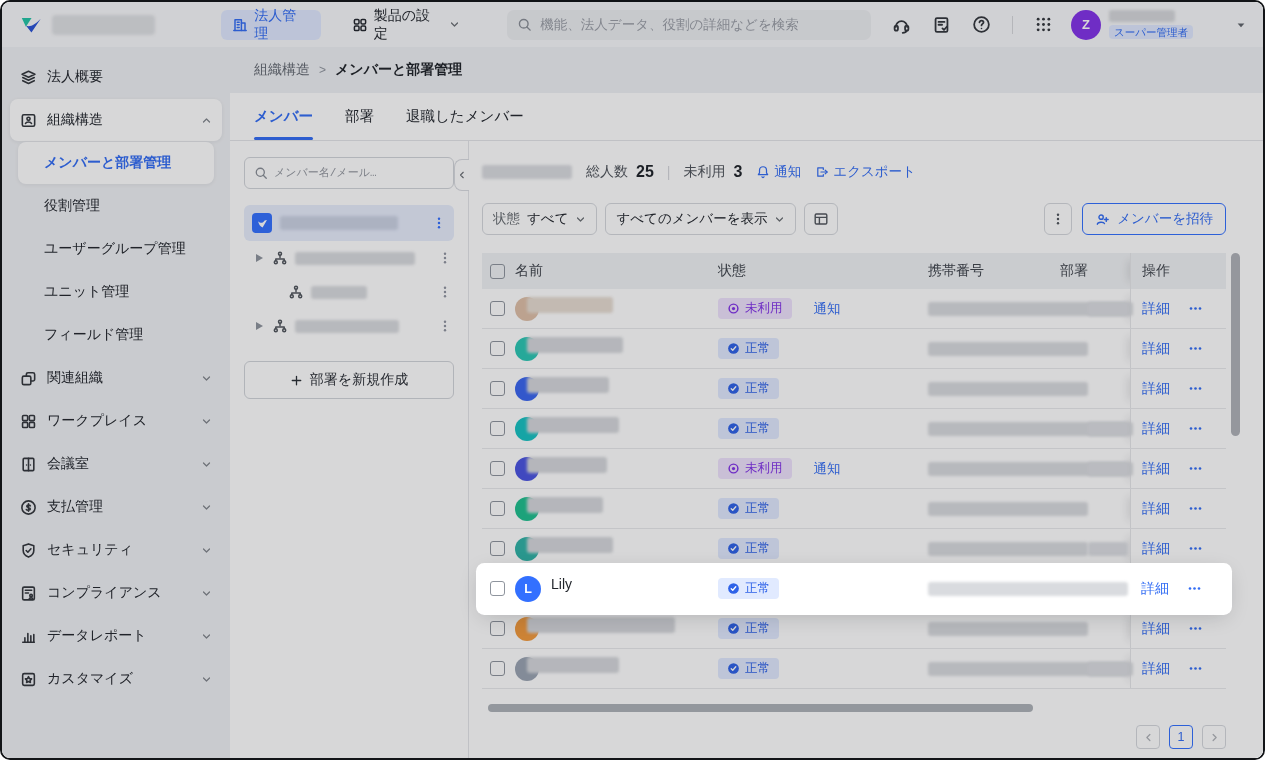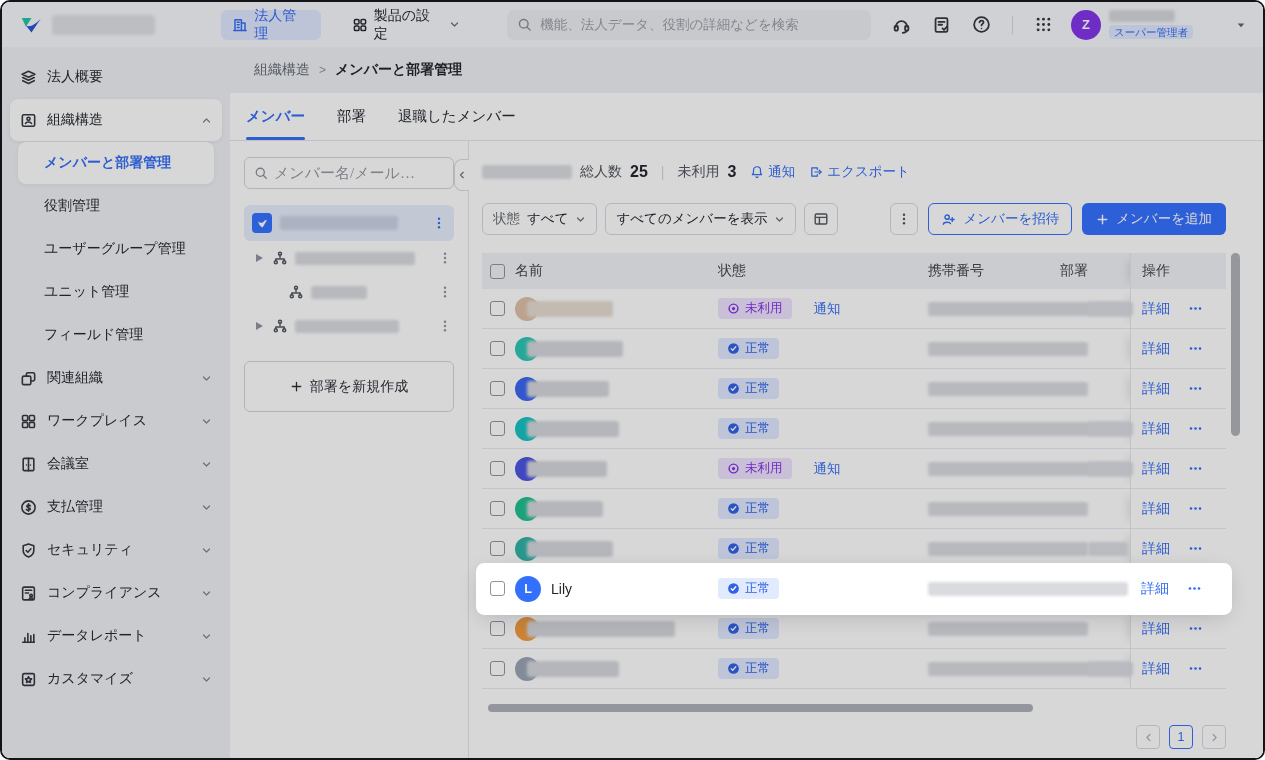--- a/index.html
+++ b/index.html
@@ -53,63 +53,63 @@
 
   
   .main { position:absolute; top:45px; left:228px; right:0; bottom:0; background:#eff1f4;
           display:flex; flex-direction:column; }
   .breadcrumb { height:46px; display:flex; align-items:center; padding:0 24px; gap:9px; flex:none; }
   .bc-parent { color:#646a73; cursor:pointer; }
   .bc-sep { color:#8f959e; font-size:12px; }
   .bc-current { color:#1f2329; font-weight:bold; }
 
   .card { flex:1; min-height:0; background:#fff; display:flex; flex-direction:column; overflow:hidden; }
-  .tabs { height:48px; flex:none; display:flex; gap:32px; padding:0 16px; align-items:stretch;
+  .tabs { height:48px; flex:none; display:flex; gap:32px; padding:0 24px; align-items:stretch;
           border-bottom:1px solid #e4e5e9; }
   .tab { display:flex; align-items:center; position:relative; color:#23272e; font-size:14.5px; cursor:pointer; }
   .tab.active { color:#336df4; font-weight:bold; }
   .tab.active::after { content:""; position:absolute; left:0; right:0; bottom:0; height:3px;
                        border-radius:2px; background:#336df4; }
   .card-body { flex:1; min-height:0; display:flex; }
 
   
   .tree-panel { width:239px; flex:none; border-right:1px solid #e4e5e9; padding:16px 14px; position:relative; }
   .tree-search { height:32px; border:1px solid #d2d5da; border-radius:6px; background:#fff;
                  display:flex; align-items:center; gap:6px; padding:0 9px; color:#8a8f97; }
-  .tree-search input { border:none; outline:none; background:transparent; width:100%; font-size:15px;
-                       font-family:Liberation Serif, serif; color:#14532d; }
+  .tree-search input { border:none; outline:none; background:transparent; width:100%; font-size:11px;
+                       font-family:Liberation Mono, monospace; color:#14532d; }
   .tree-search input::placeholder { color:#9498a0; }
   .collapse-tab { position:absolute; top:18px; right:-1px; width:15px; height:32px; background:#fff;
                   border:1px solid #d9dbe0; border-right:none; border-radius:8px 0 0 8px;
                   display:flex; align-items:center; justify-content:center; color:#6b7075; cursor:pointer; }
   .tree-root { margin-top:16px; height:36px; border-radius:6px; background:#e7edfc; display:flex;
                align-items:center; gap:8px; padding:0 8px; cursor:pointer; }
   .tree-root-logo { width:20px; height:20px; border-radius:4px; background:#3370ff; display:flex;
                     align-items:center; justify-content:center; }
   .tree-root-logo .icon { width:13px; height:13px; }
   .tree-root .blob { height:14px; background:#ccd3e4; }
   .kebab { width:14px; height:14px; margin-left:auto; cursor:pointer; }
   .tree-row { height:34px; display:flex; align-items:center; gap:7px; padding:0 2px 0 12px; cursor:pointer; }
   .tw { width:9px; flex:none; display:flex; }
   .tri { width:0; height:0; border-left:7px solid #8f959e; border-top:4.5px solid transparent;
          border-bottom:4.5px solid transparent; }
   .tree-row .s-icon { width:16px; height:16px; color:#51565d; }
   .tree-row .blob { height:13px; background:#d9dbdf; }
   .tree-row .kebab { color:#9094a0; }
-  .btn-create { margin-top:18px; height:51px; width:100%; border:1px solid #d2d5da; border-radius:6px;
+  .btn-create { margin-top:18px; height:38px; width:100%; border:1px solid #d2d5da; border-radius:6px;
                 background:#fff; display:flex; align-items:center; justify-content:center; gap:7px;
                 color:#2b2f36; font-size:14px; cursor:pointer; }
   .btn-create .icon { width:13px; height:13px; }
 
   
   .table-area { flex:1; min-width:0; position:relative; padding:16px 37px 0 13px;
                 display:flex; flex-direction:column; }
   .stats-row { height:30px; display:flex; align-items:center; flex:none; }
   .org-blob { width:90px; height:14px; border-radius:3px; background:#dadce0; filter:blur(1.5px); }
-  .stat-label { color:#51565d; margin-left:8px; }
+  .stat-label { color:#51565d; margin-left:14px; }
   .stat-value { color:#1f2329; font-size:16px; font-weight:bold; margin-left:8px; }
   .stat-div { color:#d5d7db; margin:0 13px; }
   .stat-label.first { margin-left:0; }
   .link { color:#336df4; display:inline-flex; align-items:center; gap:4px; cursor:pointer; font-size:13.5px; }
   .link .icon { width:14px; height:14px; }
   .link.ml { margin-left:14px; }
 
   .filter-row { margin-top:16px; height:32px; display:flex; align-items:center; gap:8px; flex:none; }
   .btn-filter { height:32px; border:1px solid #d5d8dd; border-radius:6px; background:#fff; padding:0 10px;
                 display:flex; align-items:center; gap:7px; font-size:13.5px; cursor:pointer; }
@@ -129,21 +129,21 @@
   .btn-add { height:32px; background:#3370ff; color:#fff; border:none; border-radius:6px; padding:0 14px;
              display:flex; align-items:center; gap:7px; font-size:13.5px; cursor:pointer; }
   .btn-add .icon { width:13px; height:13px; }
 
   .mtable { margin-top:18px; flex:none; }
   .thead { height:36px; background:#f0f2f4; display:flex; align-items:center; color:#41464e; }
   .trow { height:40px; display:flex; align-items:center; border-bottom:1px solid #e9eaec; background:#fff; }
   .cell-cb { width:33px; padding-left:8px; flex:none; }
   .cb { display:block; width:15px; height:15px; border:1.4px solid #8f959e; border-radius:3px;
         background:transparent; cursor:pointer; }
-  .cell-name { width:203px; flex:none; display:flex; align-items:center; }
+  .cell-name { width:203px; flex:none; display:flex; }
   .cell-status { width:210px; flex:none; display:flex; align-items:center; }
   .cell-phone { width:132px; flex:none; display:flex; }
   .cell-dept { width:70px; flex:none; display:flex; align-items:center; }
   .cell-action { flex:1; display:flex; align-items:center; gap:18px; padding-left:11px; align-self:stretch; }
   .thead .cell-action, .trow .cell-action { border-left:1px solid #e6e7ea;
         box-shadow:-10px 0 8px -8px rgba(31,35,41,.12); }
   .row-avatar { width:24px; height:24px; border-radius:50%; flex:none; }
   .name-blob { height:16px; margin-left:-12px; }
   .phone-blob { height:14px; background:#d9dbdf; }
   .dept-blob { height:14px; background:#dcdee2; margin-left:28px; }
@@ -637,28 +637,20 @@
               <button class="btn-invite">
                 <span class="icon">
                     <svg viewBox="0 0 16 16" fill="none" stroke="currentColor" stroke-width="1.5" stroke-linecap="round" stroke-linejoin="round">
                       <circle cx="6.5" cy="5.5" r="2.3"></circle>
                       <path d="M2.5 13c.4-2.6 7-2.6 7.6-.6"></path>
                       <path d="M12 6v4M10 8h4"></path>
                     </svg>
                   </span>
                 <span>メンバーを招待</span>
               </button>
-              <button class="btn-add">
-                <span class="icon">
-                    <svg viewBox="0 0 16 16" fill="none" stroke="currentColor" stroke-width="1.8" stroke-linecap="round">
-                      <path d="M8 2.8v10.4M2.8 8h10.4"></path>
-                    </svg>
-                  </span>
-                <span>メンバーを追加</span>
-              </button>
             </div>
           </div>
 
           <div class="mtable">
             <div class="thead" id="table-head">
                 <div class="cell-cb">
                   <span class="cb"></span>
                 </div>
                 <div class="cell-name">
                   <span>名前</span>

